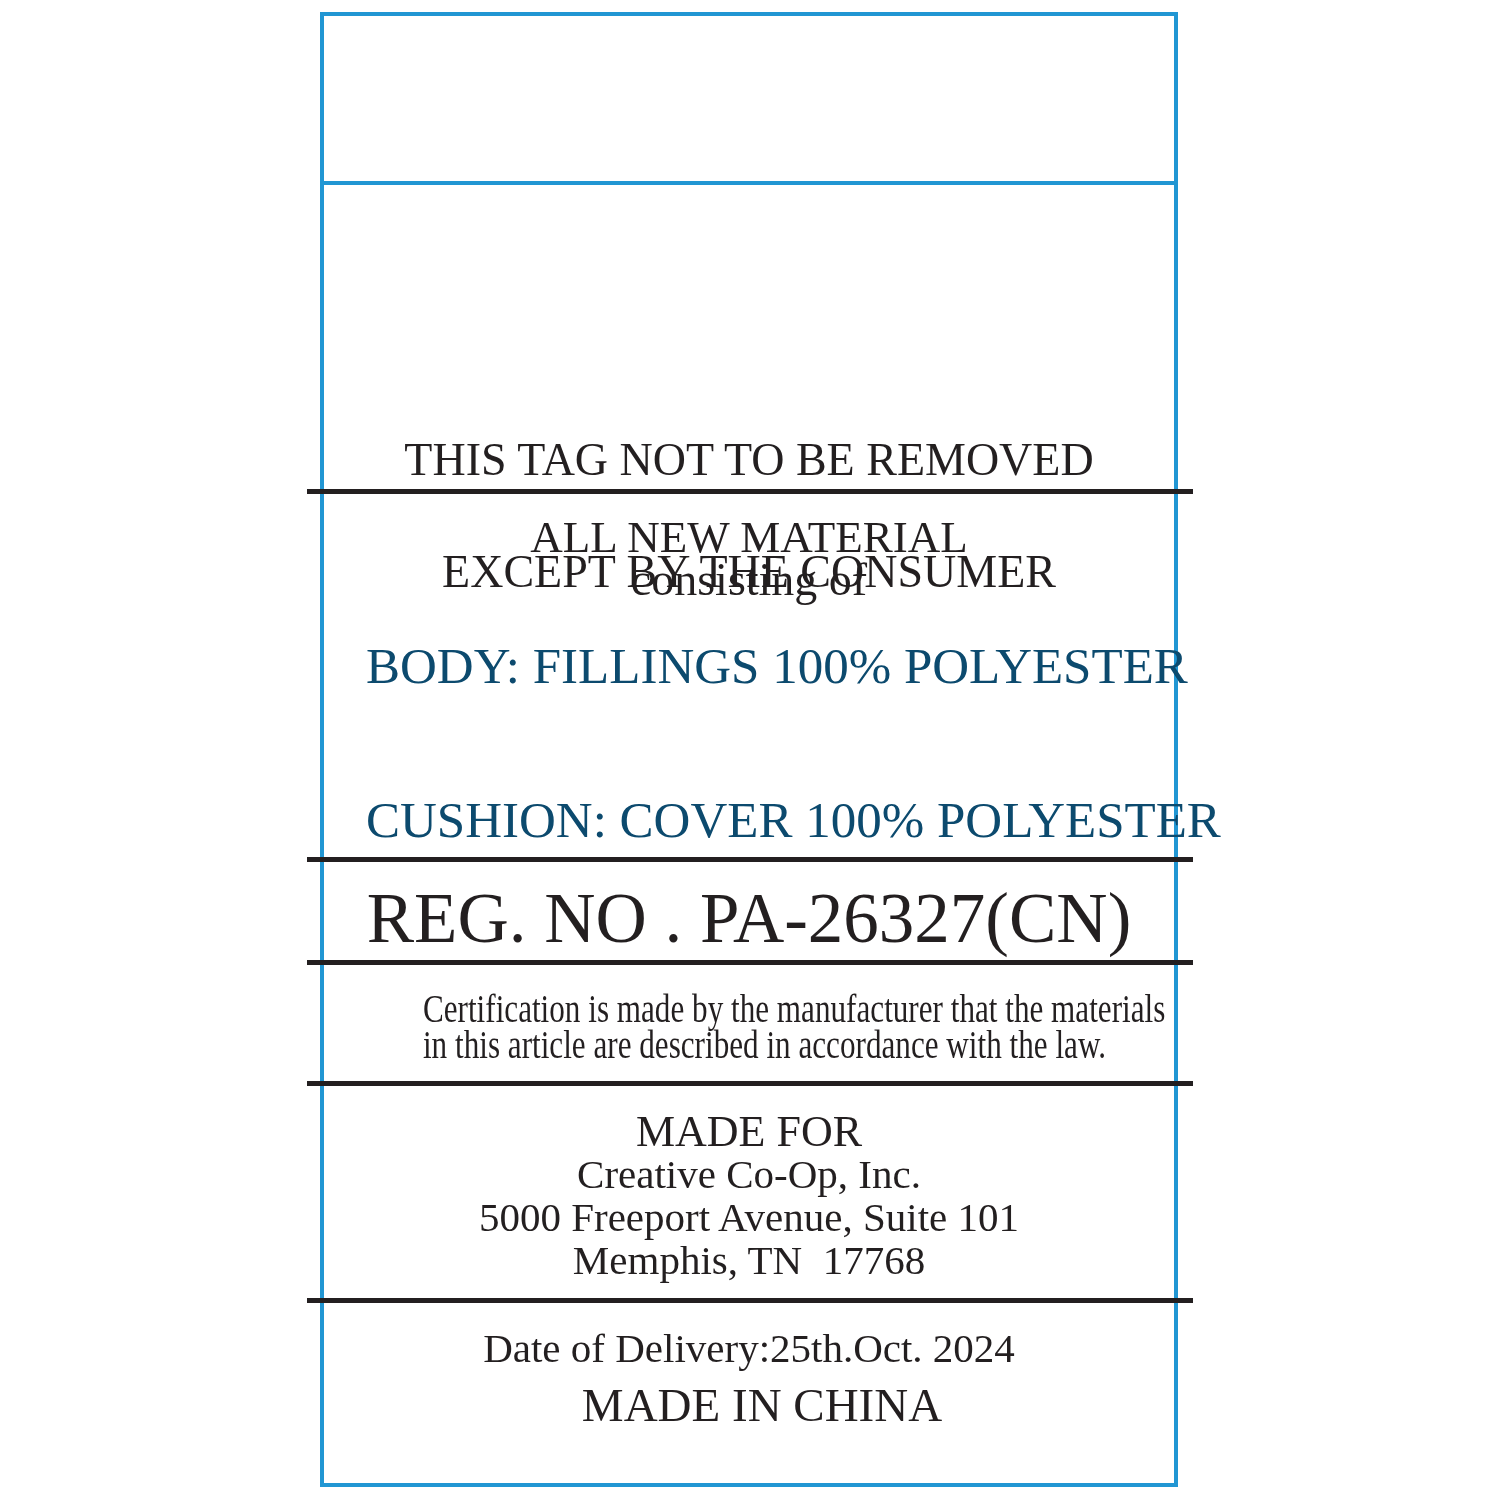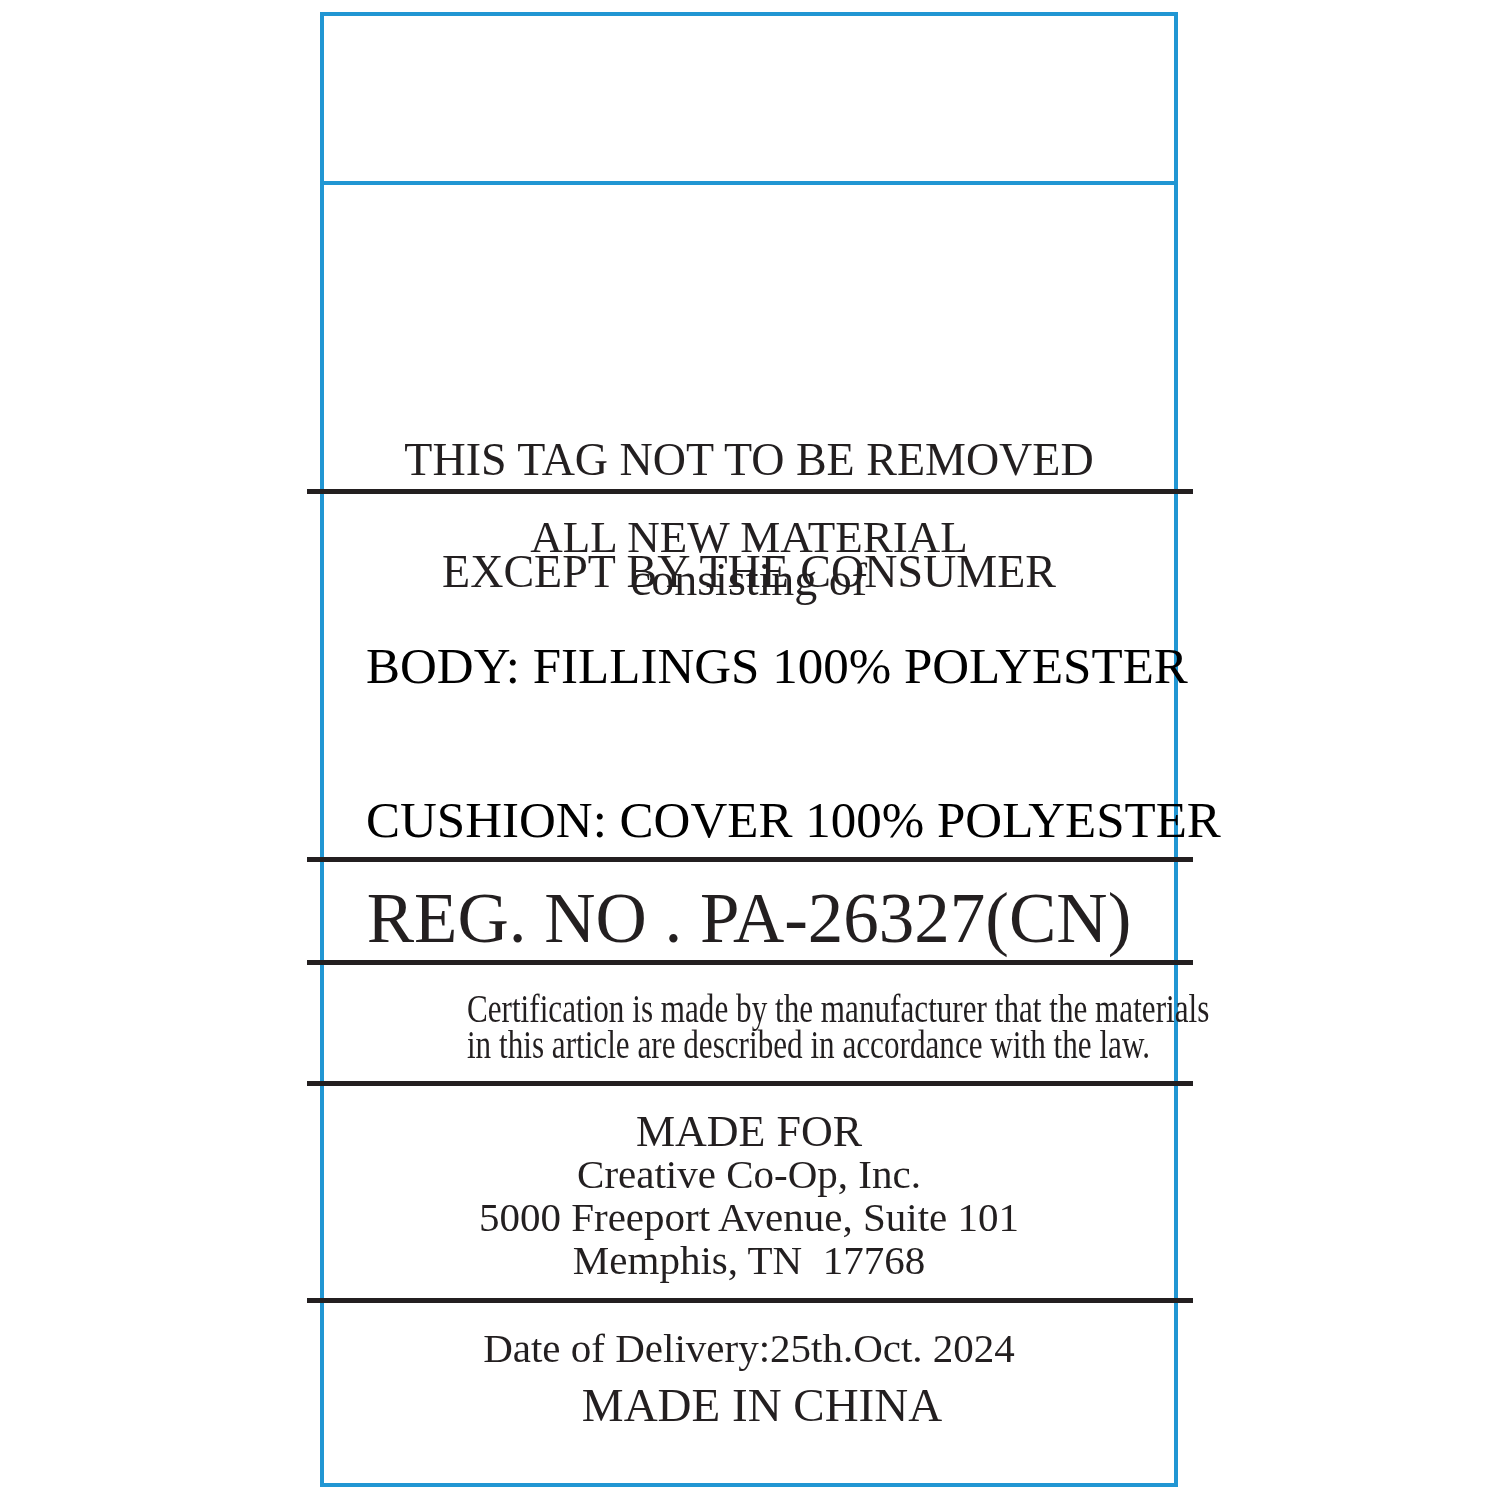--- a/index.html
+++ b/index.html
@@ -71,35 +71,34 @@
     line-height: 56px;
     white-space: pre;
   }
   .all-new      { top: 511px; font-size: 45px; }
   .consisting   { top: 553px; font-size: 46px; }
   .fiber-line {
     position: absolute;
     left: 366px;
     white-space: pre;
     font-size: 51px;
-    color: #000000;
+    color: #0c4a6e;
   }
   .body-line    { top: 637px; }
   .cushion-line { top: 791px; }
   .reg-line     { top: 878px; font-size: 71px; }
   .cert-block {
     position: absolute;
     left: 320px;
     width: 858px;
     top: 990px;
     text-align: center;
     font-size: 41px;
     line-height: 36px;
     white-space: pre;
-    padding-left: 44px;
   }
   .cert-block .squeeze {
     display: block;
     transform: scaleX(0.76);
     transform-origin: 50% 50%;
   }
   .made-for     { top: 1106px; font-size: 44px; }
   .company      { top: 1150px; font-size: 41px; }
   .address      { top: 1193px; font-size: 41px; }
   .city         { top: 1236px; font-size: 41px; }

